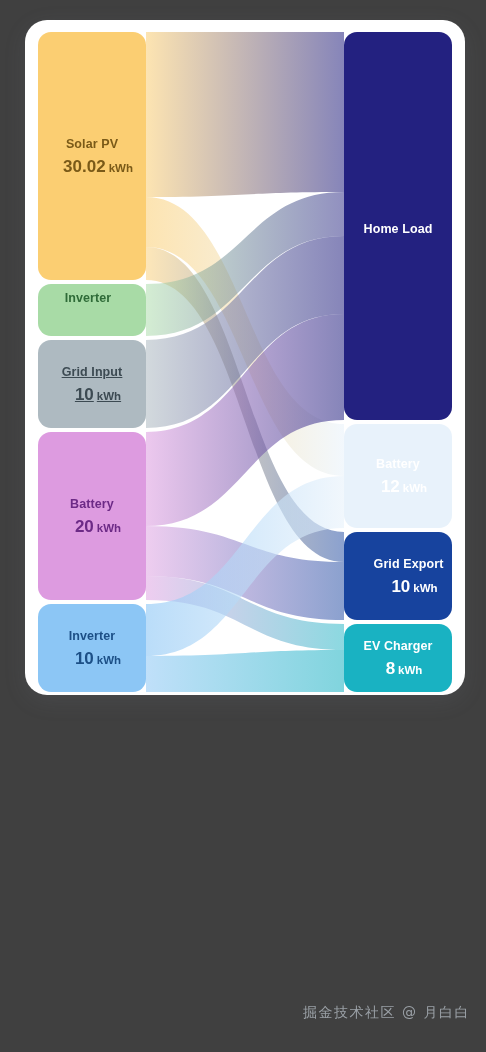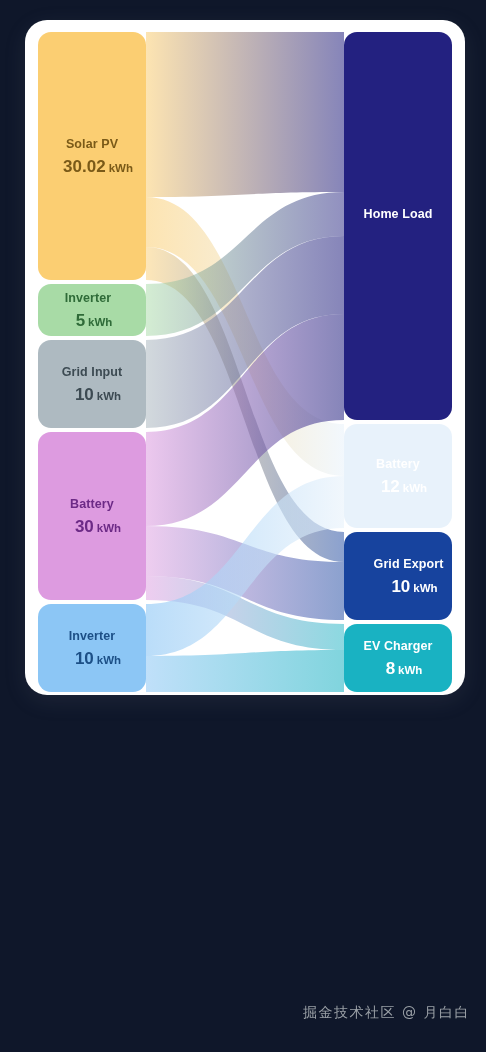--- a/index.html
+++ b/index.html
@@ -2,21 +2,21 @@
 <html><head>
 <meta charset="utf-8">
 <style>
   * { box-sizing: border-box; margin: 0; padding: 0; }
   html, body {
     width: 486px; height: 1052px;
     background: #f4f6f8;
     font-family: "Liberation Sans", sans-serif;
     overflow: hidden;
   }
-  #app { position: relative; width: 486px; height: 1052px; background: #0f172a; }
+  #app { position: relative; width: 486px; height: 1052px; background: #404040; }
 
   #card {
     position: absolute; left: 25px; top: 20px;
     width: 440px; height: 675px;
     background: #ffffff;
     border-radius: 22px;
     box-shadow: 0 6px 22px rgba(120,130,150,0.13);
     overflow: hidden;
   }
   #sankey { position: absolute; left: 0; top: 0; width: 440px; height: 675px; display:block; }
@@ -123,35 +123,34 @@
           <rect x="319" y="604" width="108" height="68" rx="13" ry="13" fill="#19b2c2"></rect>
         </g>
     </svg>
     <div id="labels-layer">
         <div class="node-label" style="left: 13px; top: 116px; width: 108px; color: rgb(122, 90, 24);">
           <span class="nm">Solar PV</span>
           <span class="vr"><span class="num">30.02</span><span class="un">kWh</span></span>
         </div>
         <div class="node-label" style="left: 13px; top: 270px; width: 100px; color: rgb(47, 107, 56);">
           <span class="nm">Inverter</span>
-          <span class="vr"><span class="num">5</span><span class="un">kWh</span></span>
         </div>
-        <div class="node-label" style="left: 13px; top: 344px; width: 108px; color: rgb(60, 74, 82);">
+        <div class="node-label" style="left: 13px; top: 344px; width: 108px; color: rgb(60, 74, 82); text-decoration: underline;">
           <span class="nm">Grid Input</span>
           <span class="vr"><span class="num">10</span><span class="un">kWh</span></span>
         </div>
         <div class="node-label" style="left: 13px; top: 476px; width: 108px; color: rgb(108, 42, 134);">
           <span class="nm">Battery</span>
-          <span class="vr"><span class="num">30</span><span class="un">kWh</span></span>
+          <span class="vr"><span class="num">20</span><span class="un">kWh</span></span>
         </div>
         <div class="node-label" style="left: 13px; top: 608px; width: 108px; color: rgb(28, 79, 134);">
           <span class="nm">Inverter</span>
           <span class="vr"><span class="num">10</span><span class="un">kWh</span></span>
         </div>
-        <div class="node-label" style="left: 319px; top: 186px; width: 108px; color: rgb(255, 255, 255);">
+        <div class="node-label" style="left: 319px; top: 201px; width: 108px; color: rgb(255, 255, 255);">
           <span class="nm">Home Load</span>
         </div>
         <div class="node-label" style="left: 319px; top: 436px; width: 108px; color: rgb(255, 255, 255);">
           <span class="nm">Battery</span>
           <span class="vr"><span class="num">12</span><span class="un">kWh</span></span>
         </div>
         <div class="node-label" style="left: 319px; top: 536px; width: 108px; color: rgb(255, 255, 255); padding-left: 21px;">
           <span class="nm">Grid Export</span>
           <span class="vr"><span class="num">10</span><span class="un">kWh</span></span>
         </div>

